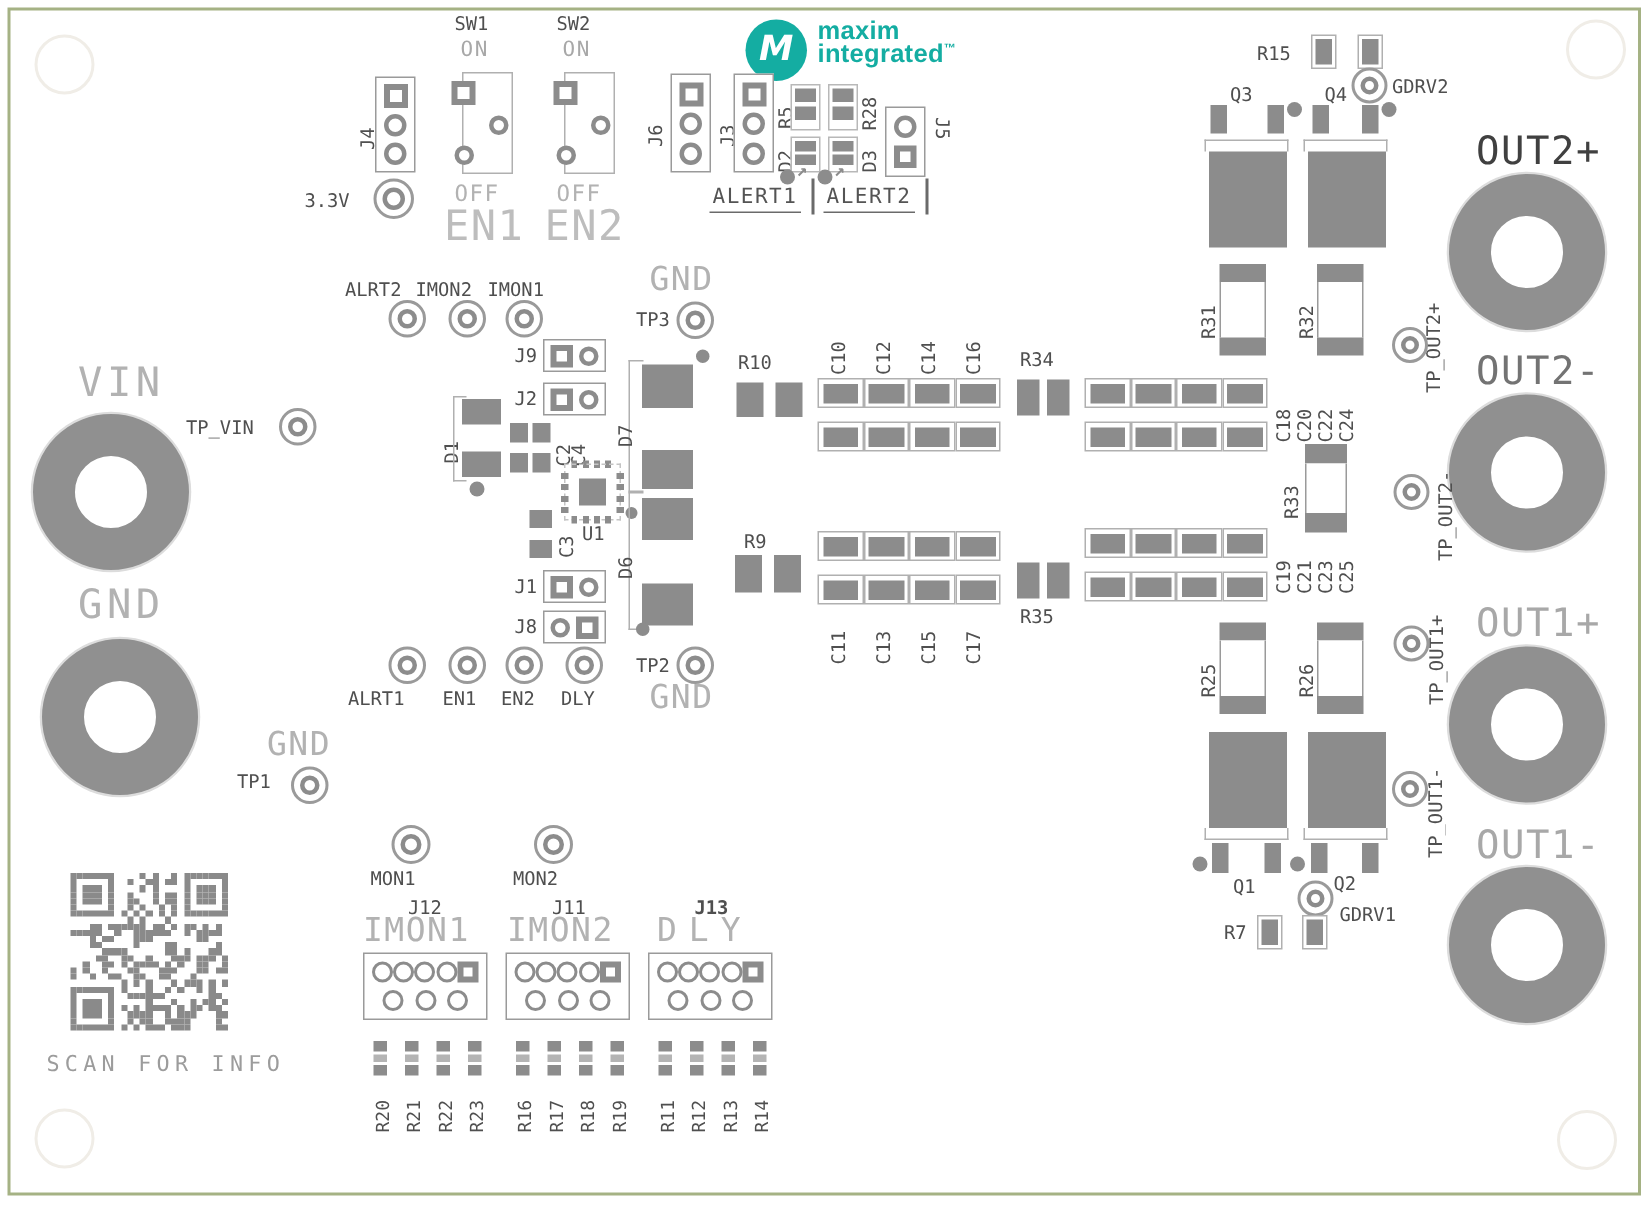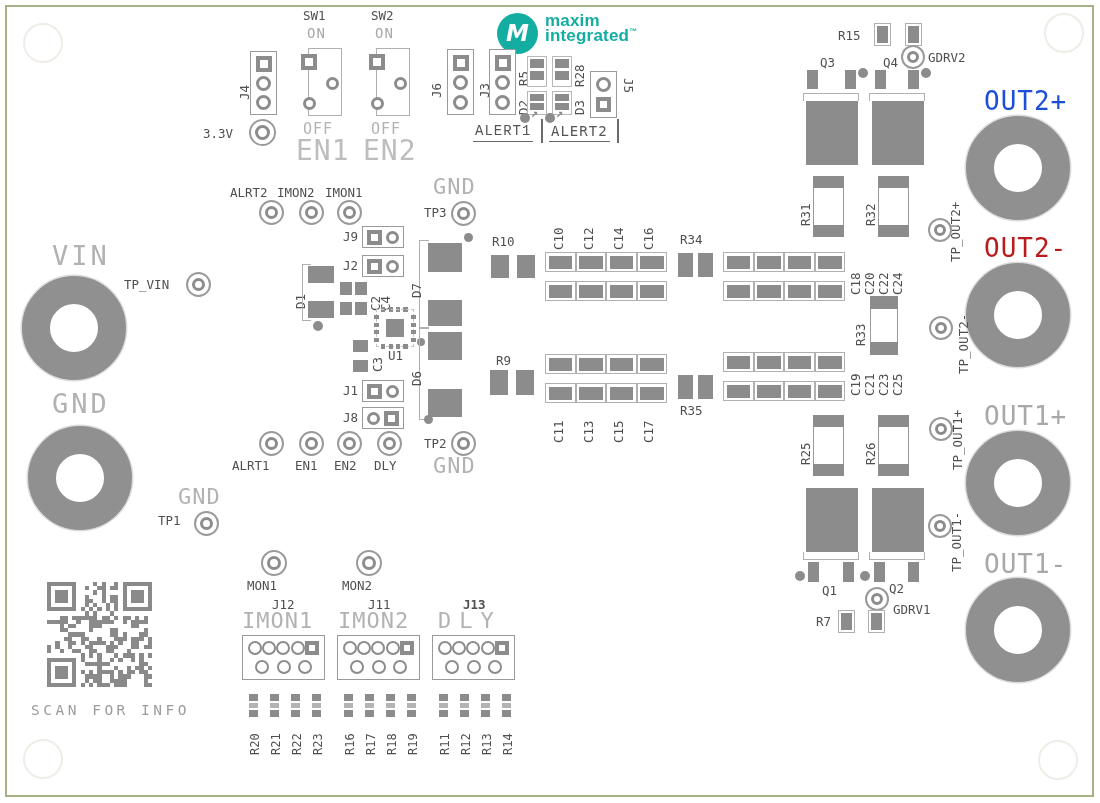--- a/index.html
+++ b/index.html
@@ -181,21 +181,21 @@
   <div class="vl" style="left:572px;top:89px;height:26px;">D3</div>
   <div class="led" style="left:520px;top:113px;"></div>
   <div class="ledarrow" style="left:531px;top:106px;">↗</div>
   <div class="led" style="left:545px;top:113px;"></div>
   <div class="ledarrow" style="left:556px;top:106px;">↗</div>
   <div class="hdr v" style="left:590px;top:71px;width:27px;height:47px;">
     <span class="pin-c"></span>
     <span class="pin-sqf"></span>
   </div>
   <div class="vl-cw" style="left:621px;top:78px;height:28px;">J5</div>
-  <div class="alert" style="left:473px;top:123px;font-family:Liberation Mono, monospace;">ALERT1</div>
+  <div class="alert" style="left:473px;top:123px;">ALERT1</div>
   <div class="vline" style="left:541px;top:119px;height:24px;"></div>
   <div class="alert" style="left:549px;top:123px;">ALERT2</div>
   <div class="vline" style="left:617px;top:119px;height:24px;"></div>
 
   <div class="lbl-lg" style="left:52px;top:240px;font-size:27px;letter-spacing:3px;">VIN</div>
   <div class="ring" style="left:22px;top:276px;"></div>
   <div class="lbl" style="left:124px;top:277px;">TP_VIN</div>
   <div class="tp" style="left:186px;top:272px;width:25px;height:25px;"></div>
   <div class="lbl-lg" style="left:52px;top:388px;font-size:27px;letter-spacing:3px;">GND</div>
   <div class="ring" style="left:28px;top:426px;"></div>
@@ -461,25 +461,25 @@
       <div class="bd"></div>
       <div class="pb"></div>
     </div>
   <div class="vl" style="left:863px;top:186px;height:40px;">R32</div>
   <div class="resv" style="left:878px;top:176px;width:31px;">
       <div class="pt"></div>
       <div class="bd"></div>
       <div class="pb"></div>
     </div>
 
-  <div class="lbl-lg" style="left:984px;top:86px;font-size:26px;color:#1d4ed8;">OUT2+</div>
+  <div class="lbl-lg" style="left:984px;top:86px;font-size:26px;color:#404040;">OUT2+</div>
   <div class="ring" style="left:966px;top:116px;"></div>
   <div class="vl" style="left:948px;top:170px;height:92px;">TP_OUT2+</div>
   <div class="tp" style="left:928px;top:218px;width:24px;height:24px;"></div>
-  <div class="lbl-lg" style="left:984px;top:233px;font-size:26px;color:#b91c1c;">OUT2-</div>
+  <div class="lbl-lg" style="left:984px;top:233px;font-size:26px;color:#737373;">OUT2-</div>
   <div class="ring" style="left:966px;top:263px;"></div>
   <div class="vl" style="left:956px;top:278px;height:96px;">TP_OUT2-</div>
   <div class="tp" style="left:929px;top:316px;width:24px;height:24px;"></div>
   <div class="vl" style="left:950px;top:374px;height:96px;">TP_OUT1+</div>
   <div class="tp" style="left:929px;top:417px;width:24px;height:24px;"></div>
   <div class="lbl-lg" style="left:984px;top:401px;font-size:26px;color:#a8a8a8;">OUT1+</div>
   <div class="ring" style="left:966px;top:431px;"></div>
   <div class="vl" style="left:949px;top:476px;height:96px;">TP_OUT1-</div>
   <div class="tp" style="left:928px;top:514px;width:24px;height:24px;"></div>
   <div class="lbl-lg" style="left:984px;top:549px;font-size:26px;color:#a8a8a8;">OUT1-</div>

